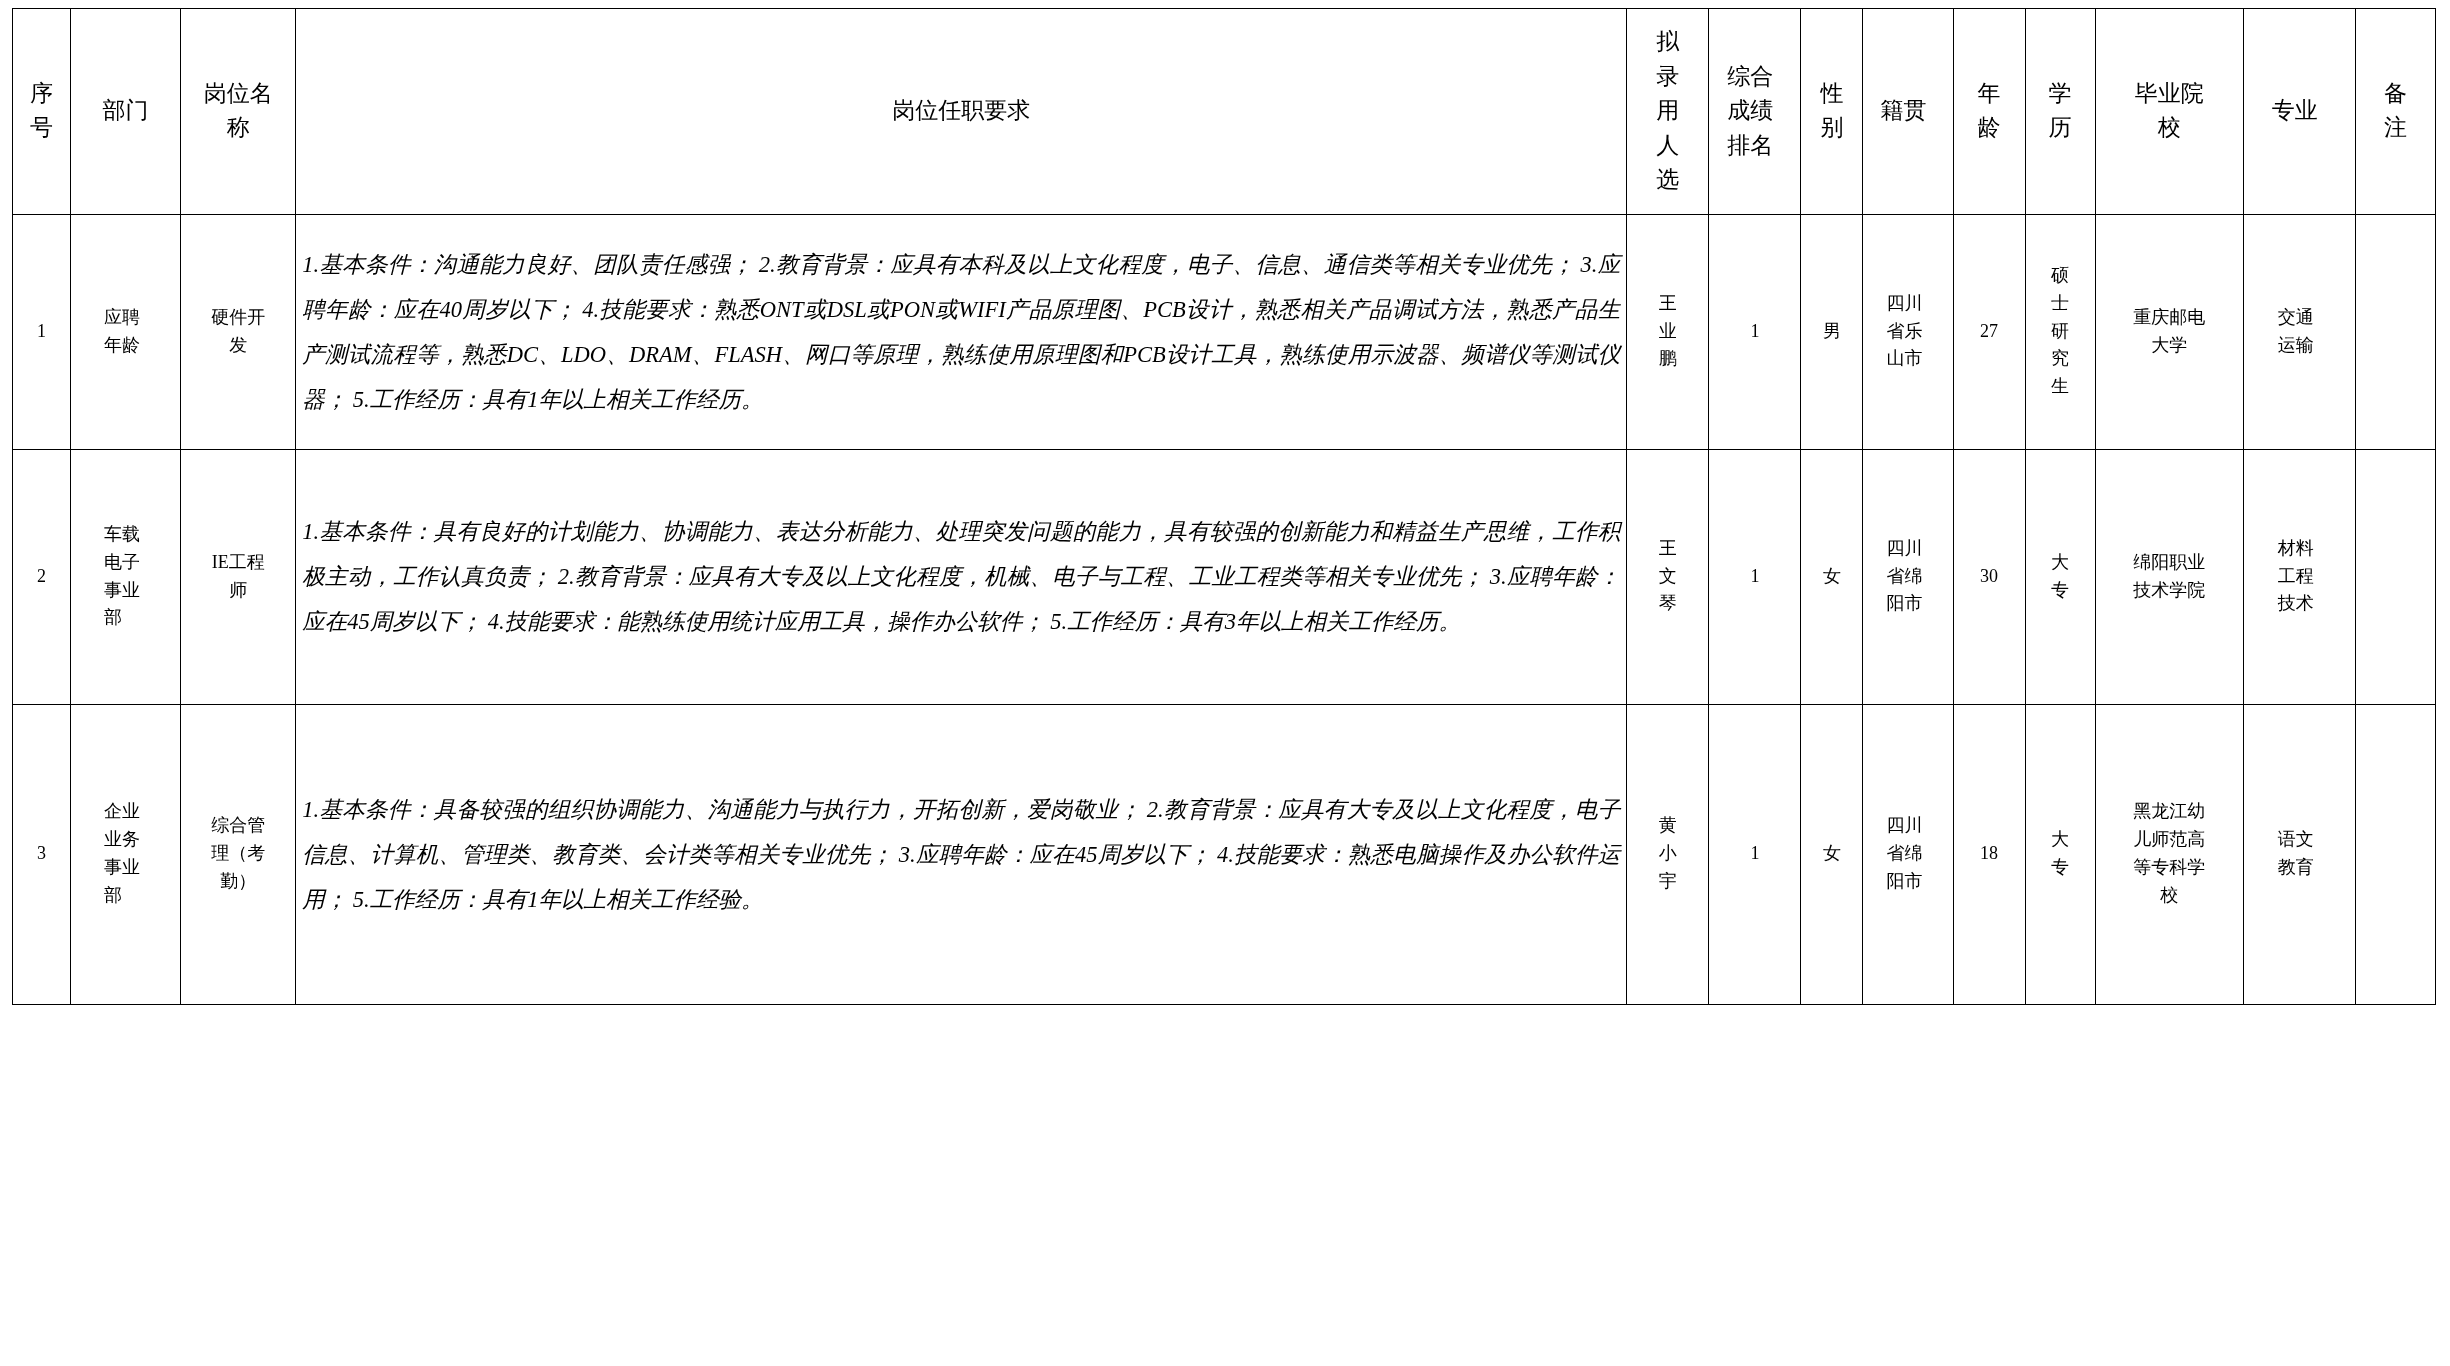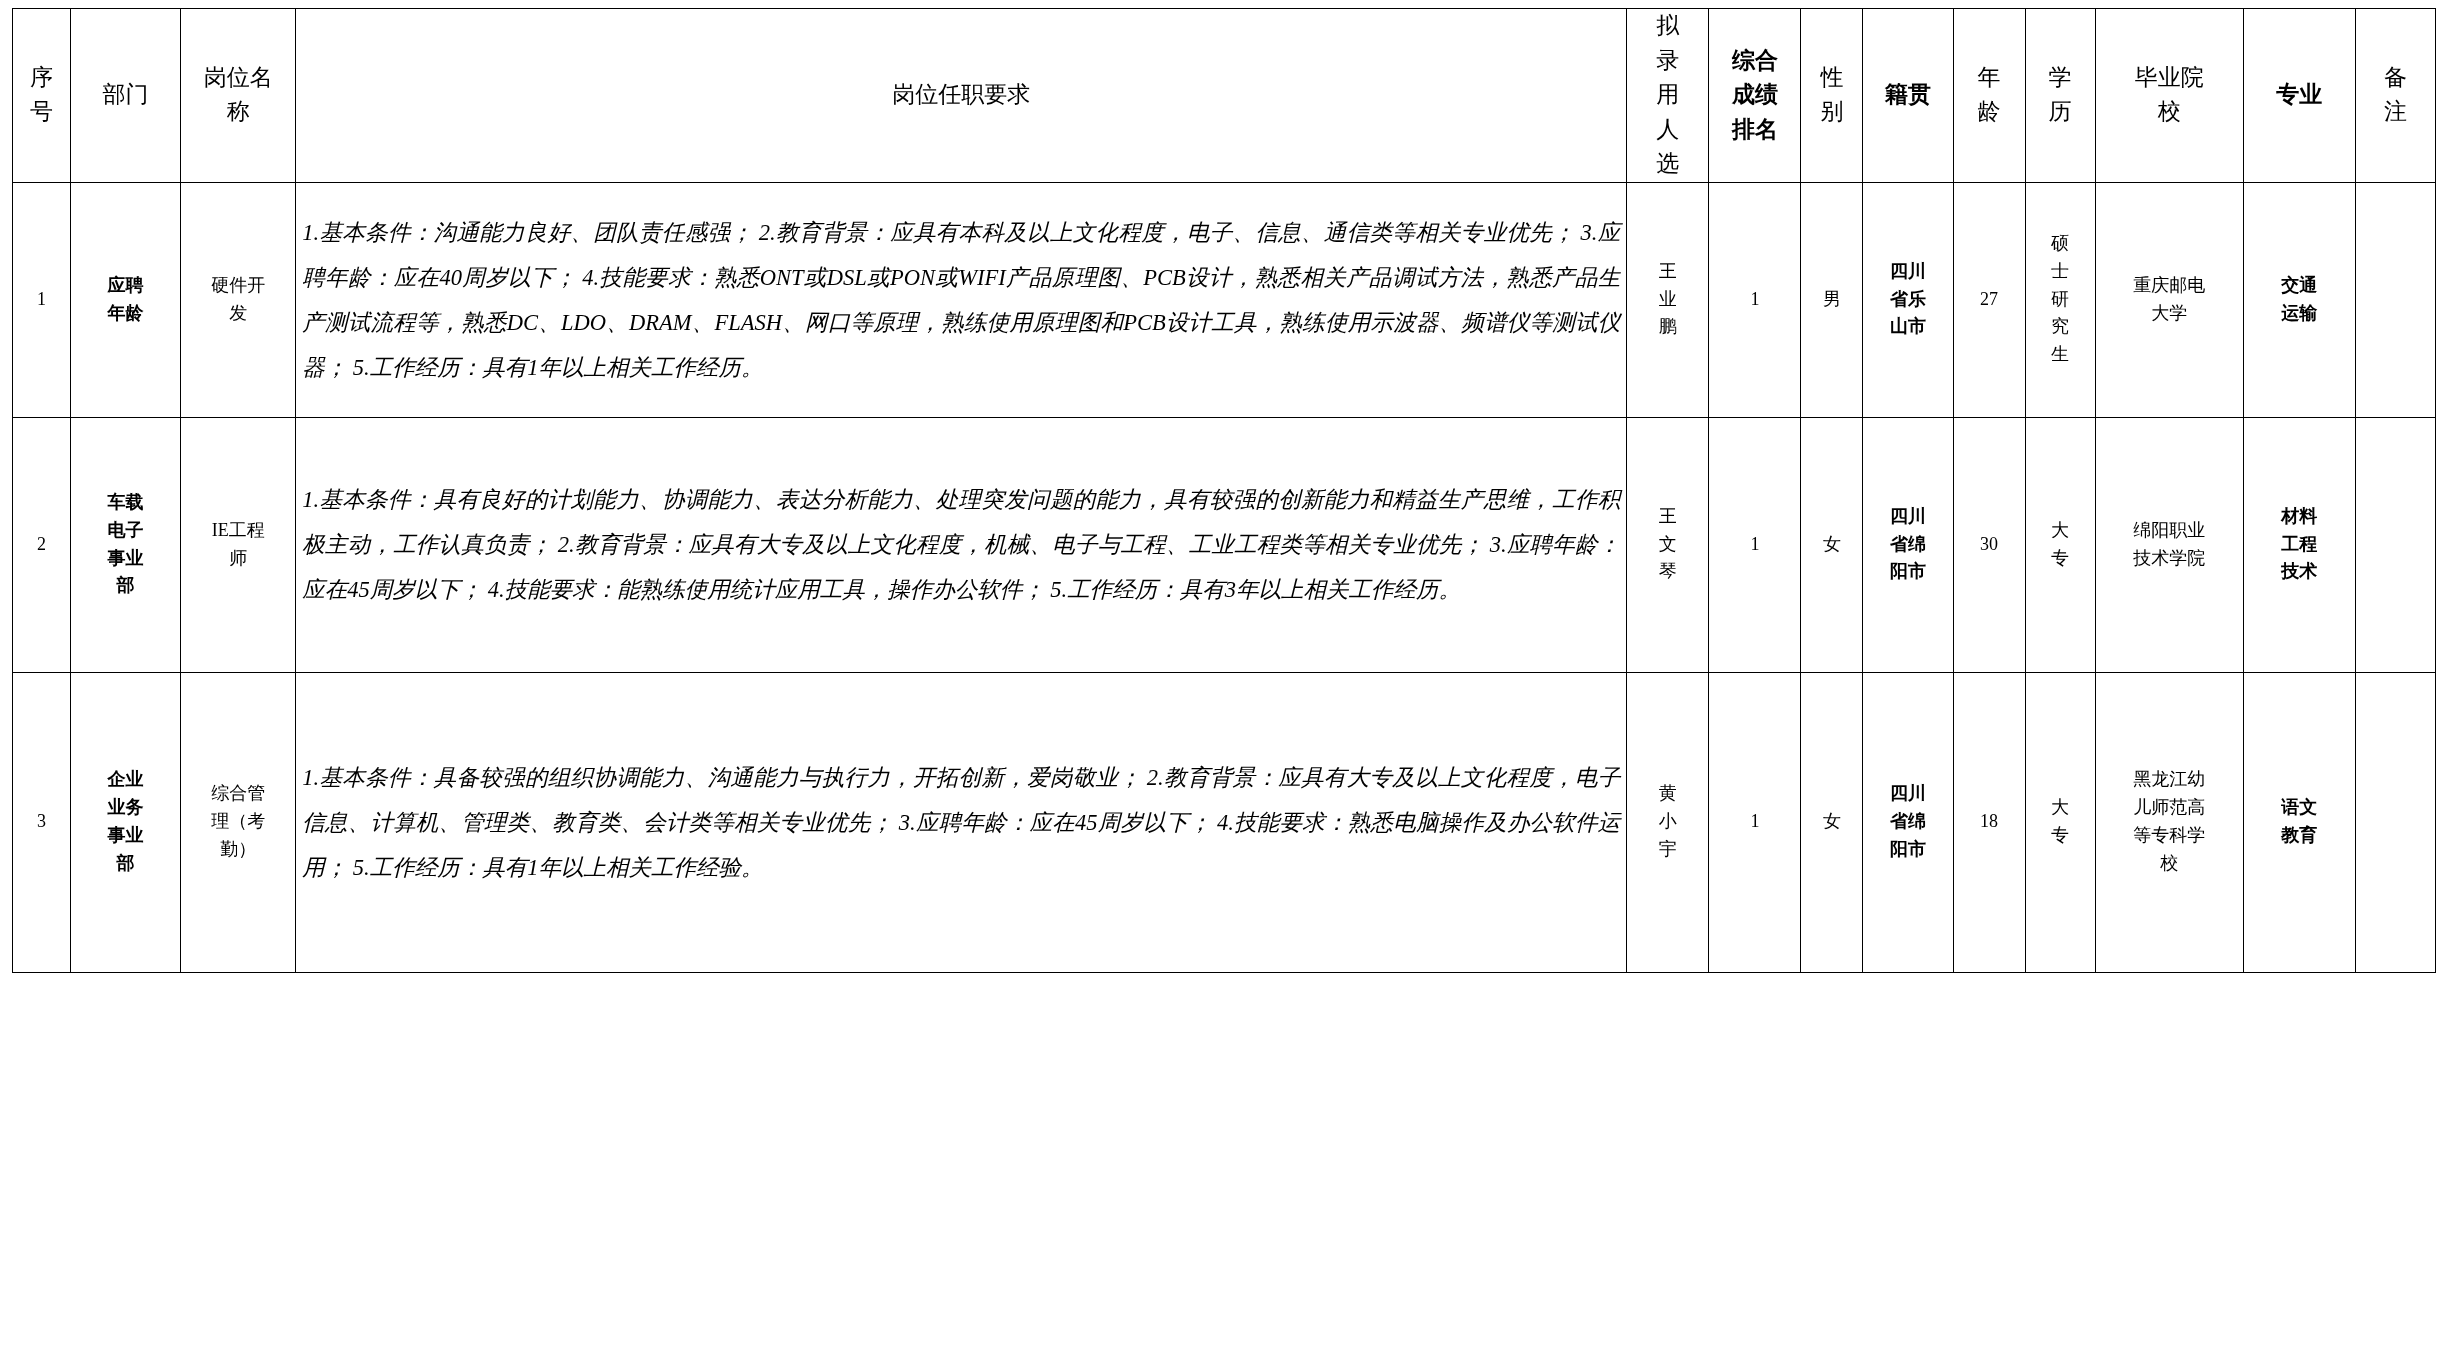--- a/index.html
+++ b/index.html
@@ -23,21 +23,21 @@
   }
   table.jobtable {
     border-collapse: collapse;
     table-layout: fixed;
     width: 2424px;
     margin: 0;
   }
   table.jobtable td, table.jobtable th {
     border: 1px solid #000000;
     vertical-align: middle;
-    padding: 0 6px;
+    padding: 16px 6px;
     box-sizing: border-box;
     font-weight: normal;
   }
   
   .hdr {
     text-align: center;
     font-size: 23px;
     line-height: 1.5;
   }
   .cell-center {
@@ -58,22 +58,21 @@
     width: 1.25em;
     word-break: break-all;
     white-space: normal;
     text-align: center;
   }
   .w2 {
     display: inline-block;
     width: 2.4em;
     word-break: break-all;
     white-space: normal;
-    text-align: center;
-    font-weight: bold;
+    text-align: left;
   }
   .w3 {
     display: inline-block;
     width: 3.6em;
     word-break: break-all;
     white-space: normal;
     text-align: center;
   }
   .w4 {
     display: inline-block;

